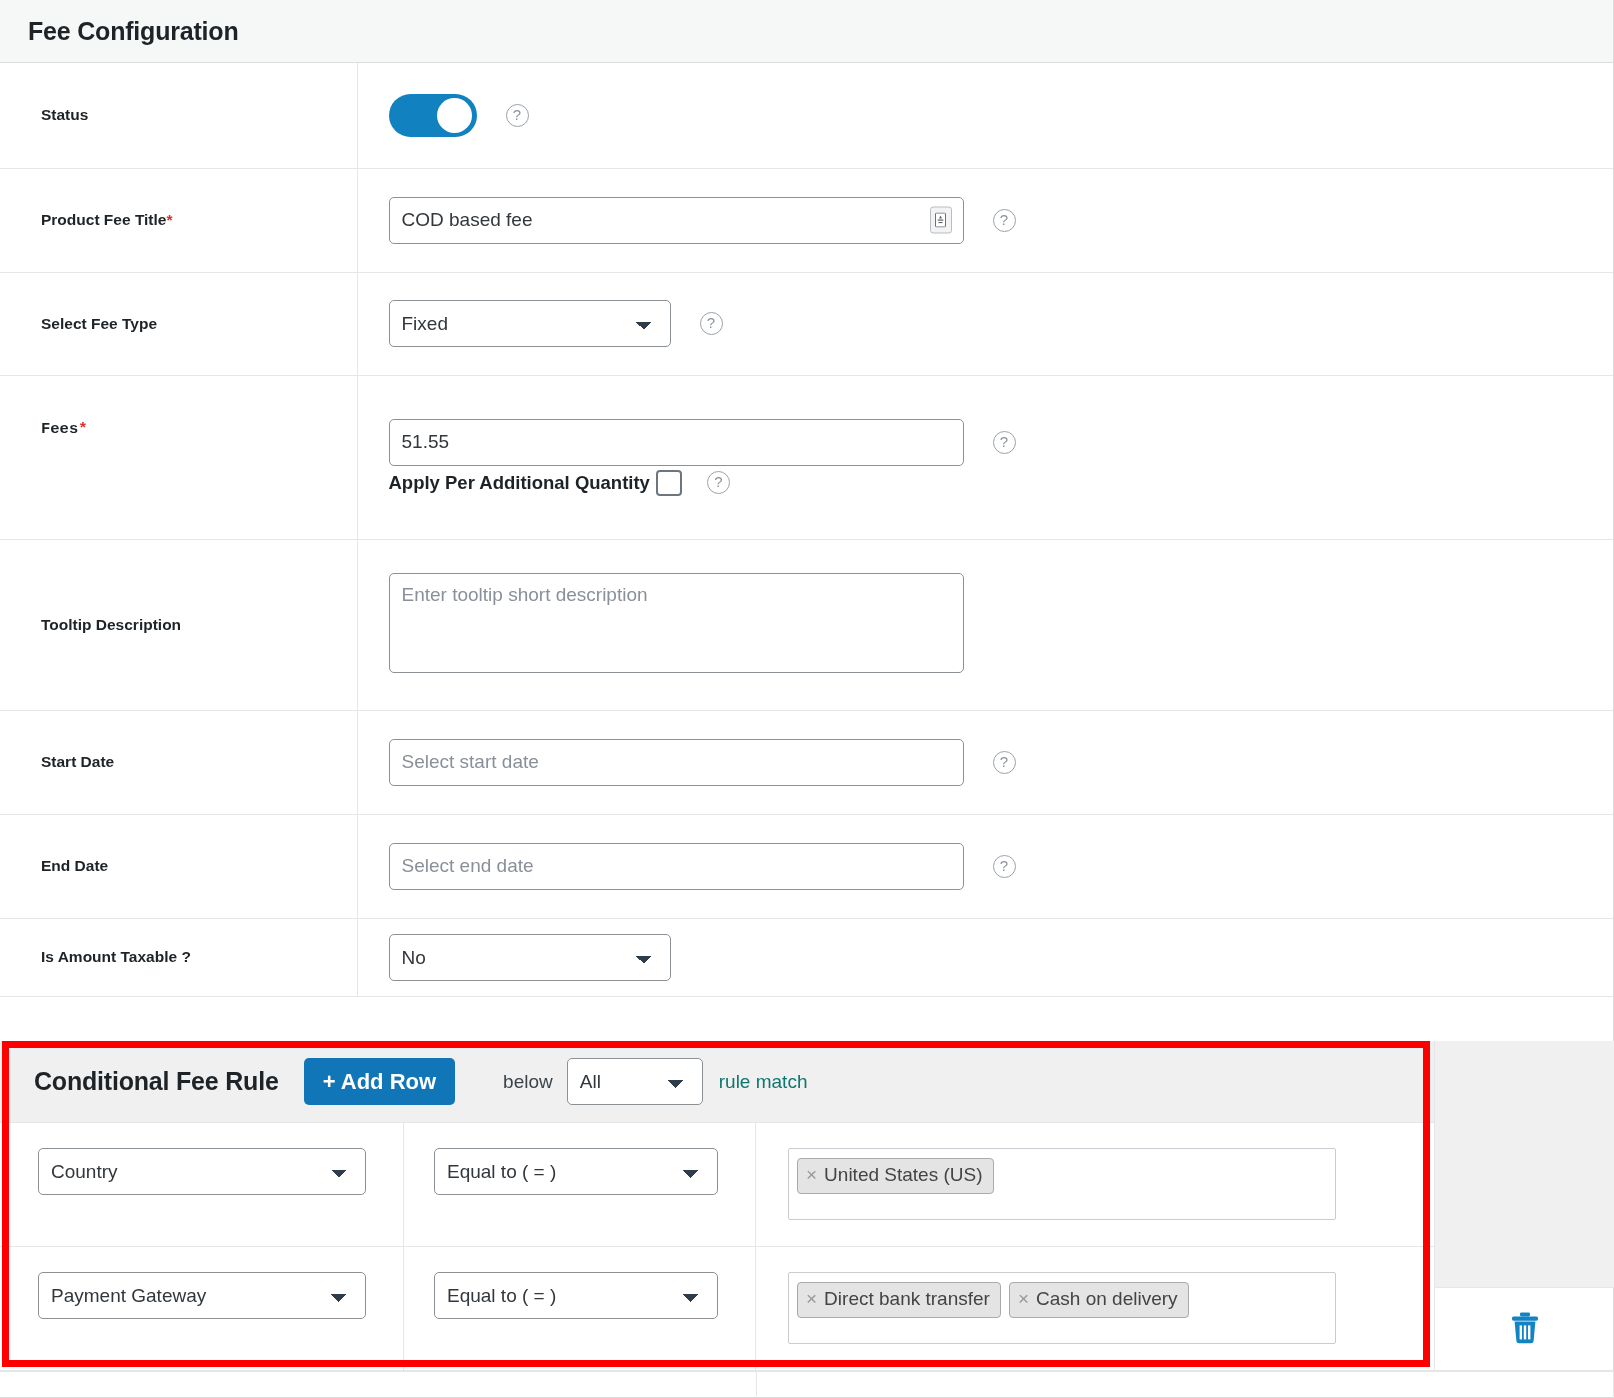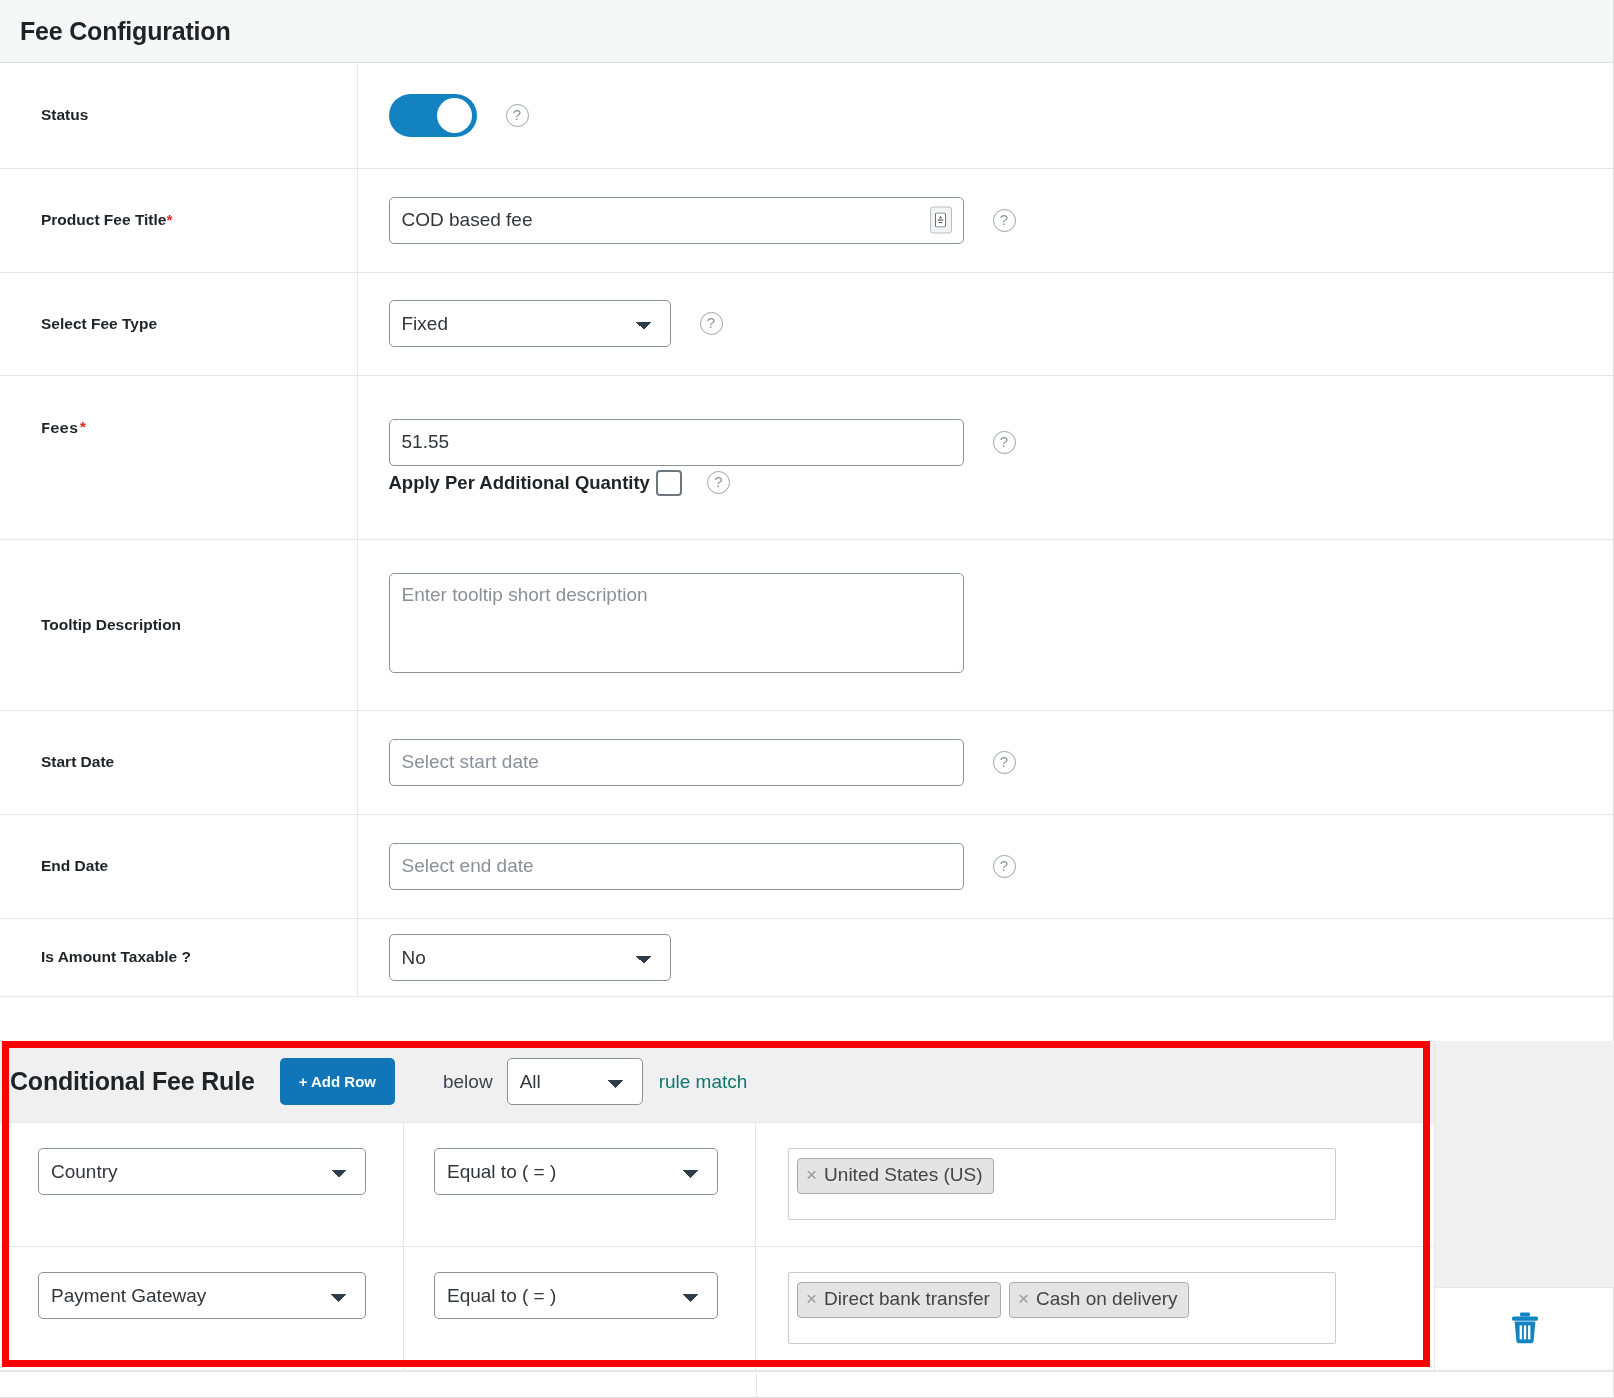--- a/index.html
+++ b/index.html
@@ -9,21 +9,21 @@
     font-family:"Liberation Sans","DejaVu Sans",sans-serif;
     color:#23282d;
     overflow:hidden;
     position:relative;
   }
   .panel{width:1614px;height:1398px;position:relative;box-sizing:border-box;border:1px solid #d8dade;border-top:none;border-left:none;}
 
   
   .panel-head{
     height:63px;background:#f6f7f7;border-bottom:1px solid #dcdee0;
-    display:flex;align-items:center;padding-left:20px;box-sizing:border-box;
+    display:flex;align-items:center;padding-left:28px;box-sizing:border-box;
   }
   .panel-head h1{
     margin:0;font-size:25px;font-weight:bold;letter-spacing:-0.2px;color:#1d2327;
   }
 
   
   .form-table{width:100%;border-collapse:collapse;table-layout:fixed;}
   .form-table tr{border-bottom:1px solid #e4e6e8;}
   .form-table td{vertical-align:middle;padding:0;}
   td.lbl{
@@ -105,26 +105,26 @@
 
   
   .cond-wrap{position:absolute;left:0;top:1041px;width:1614px;height:330px;}
   .redbox{
     position:absolute;left:2px;top:0;width:1428px;height:326px;
     border:7px solid #fe0000;box-sizing:border-box;pointer-events:none;z-index:5;
   }
   .cond-head{
     position:absolute;left:0;top:0;width:1434px;height:82px;
     background:#f0f0f1;border-bottom:1px solid #e4e6e8;box-sizing:border-box;
-    display:flex;align-items:center;padding-left:10px;
+    display:flex;align-items:center;padding-left:34px;
   }
   .cond-head h2{margin:0;font-size:25px;font-weight:bold;color:#1d2327;letter-spacing:-0.2px;}
   .addrow{
     margin-left:25px;background:#1176b8;color:#fff;border:none;border-radius:5px;
-    font-size:15px;font-weight:bold;padding:0 19px;height:47px;cursor:pointer;
+    font-size:22px;font-weight:bold;padding:0 19px;height:47px;cursor:pointer;
     font-family:"Liberation Sans",sans-serif;
   }
   .below-lbl{margin-left:48px;font-size:19px;color:#3c434a;}
   .sel-all{
     margin-left:14px;width:136px;height:47px;
   }
   .rulematch{margin-left:16px;font-size:19px;color:#0f766e;}
 
   .cond-body{position:absolute;left:0;top:82px;width:1614px;height:248px;}
   .cond-right{

